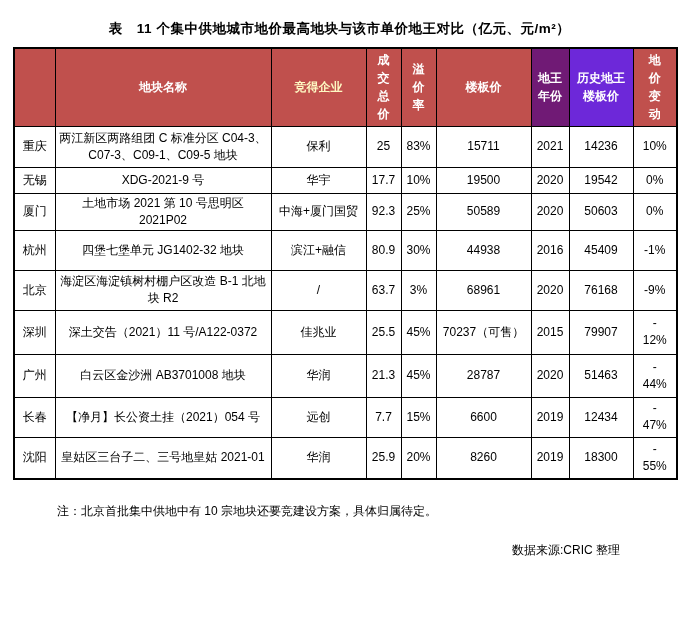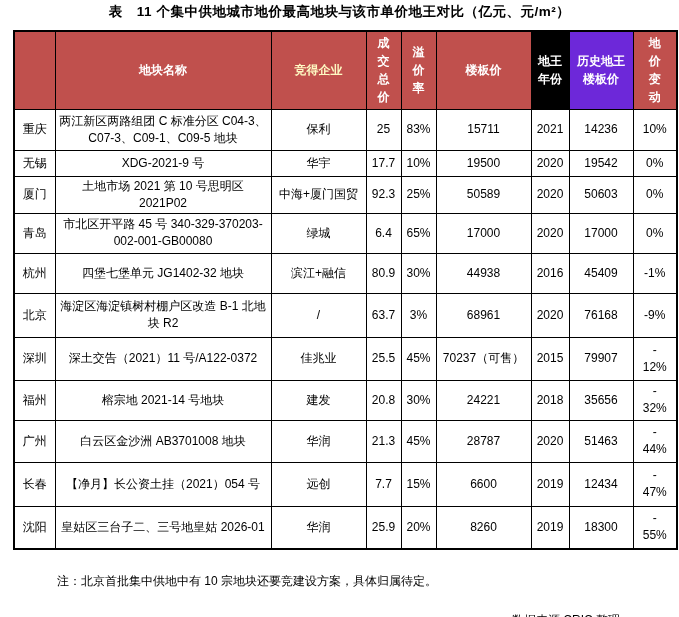--- a/index.html
+++ b/index.html
@@ -5,21 +5,21 @@
   html, body { margin: 0; padding: 0; }
   body {
     width: 679px; height: 617px;
     background: #ffffff;
     font-family: "Liberation Sans", "DejaVu Sans", sans-serif;
     color: #000000;
   }
   .page { position: relative; width: 679px; height: 617px; overflow: hidden; }
 
   .title {
-    padding-top: 3px;
+    padding-top: 20px;
     text-align: center;
     font-size: 13.5px;
     font-weight: bold;
     letter-spacing: 0.5px;
   }
 
   table.land-table {
     border-collapse: collapse;
     table-layout: fixed;
     width: 663px;
@@ -89,21 +89,21 @@
         <th style="background: rgb(192, 80, 77); color: rgb(255, 255, 255);">地块名称</th>
         <th style="background: rgb(192, 80, 77); color: #fef9c3;">竞得企业</th>
         <th style="background: rgb(192, 80, 77); color: rgb(255, 255, 255);">成
 交
 总
 价</th>
         <th style="background: rgb(192, 80, 77); color: rgb(255, 255, 255);">溢
 价
 率</th>
         <th style="background: rgb(192, 80, 77); color: rgb(255, 255, 255);">楼板价</th>
-        <th style="background: #000000; color: rgb(255, 255, 255);">地王
+        <th style="background: #701a75; color: rgb(255, 255, 255);">地王
 年份</th>
         <th style="background: #6d28d9; color: rgb(255, 255, 255);">历史地王
 楼板价</th>
         <th style="background: rgb(192, 80, 77); color: rgb(255, 255, 255);">地
 价
 变
 动</th>
       </tr>
     </thead>
     <tbody id="tbody">
@@ -134,31 +134,20 @@
           <td>土地市场 2021 第 10 号思明区 2021P02</td>
           <td>中海+厦门国贸</td>
           <td>92.3</td>
           <td>25%</td>
           <td>50589</td>
           <td>2020</td>
           <td>50603</td>
           <td>0%</td>
         </tr>
         <tr>
-          <td>青岛</td>
-          <td>市北区开平路 45 号 340-329-370203-002-001-GB00080</td>
-          <td>绿城</td>
-          <td>6.4</td>
-          <td>65%</td>
-          <td>17000</td>
-          <td>2020</td>
-          <td>17000</td>
-          <td>0%</td>
-        </tr>
-        <tr>
           <td>杭州</td>
           <td>四堡七堡单元 JG1402-32 地块</td>
           <td>滨江+融信</td>
           <td>80.9</td>
           <td>30%</td>
           <td>44938</td>
           <td>2016</td>
           <td>45409</td>
           <td>-1%</td>
         </tr>
@@ -179,32 +168,20 @@
           <td>佳兆业</td>
           <td>25.5</td>
           <td>45%</td>
           <td>70237（可售）</td>
           <td>2015</td>
           <td>79907</td>
           <td>-
 12%</td>
         </tr>
         <tr>
-          <td>福州</td>
-          <td>榕宗地 2021-14 号地块</td>
-          <td>建发</td>
-          <td>20.8</td>
-          <td>30%</td>
-          <td>24221</td>
-          <td>2018</td>
-          <td>35656</td>
-          <td>-
-32%</td>
-        </tr>
-        <tr>
           <td>广州</td>
           <td>白云区金沙洲 AB3701008 地块</td>
           <td>华润</td>
           <td>21.3</td>
           <td>45%</td>
           <td>28787</td>
           <td>2020</td>
           <td>51463</td>
           <td>-
 44%</td>
@@ -216,21 +193,21 @@
           <td>7.7</td>
           <td>15%</td>
           <td>6600</td>
           <td>2019</td>
           <td>12434</td>
           <td>-
 47%</td>
         </tr>
         <tr>
           <td>沈阳</td>
-          <td>皇姑区三台子二、三号地皇姑 2026-01</td>
+          <td>皇姑区三台子二、三号地皇姑 2021-01</td>
           <td>华润</td>
           <td>25.9</td>
           <td>20%</td>
           <td>8260</td>
           <td>2019</td>
           <td>18300</td>
           <td>-
 55%</td>
         </tr>
       </tbody>

